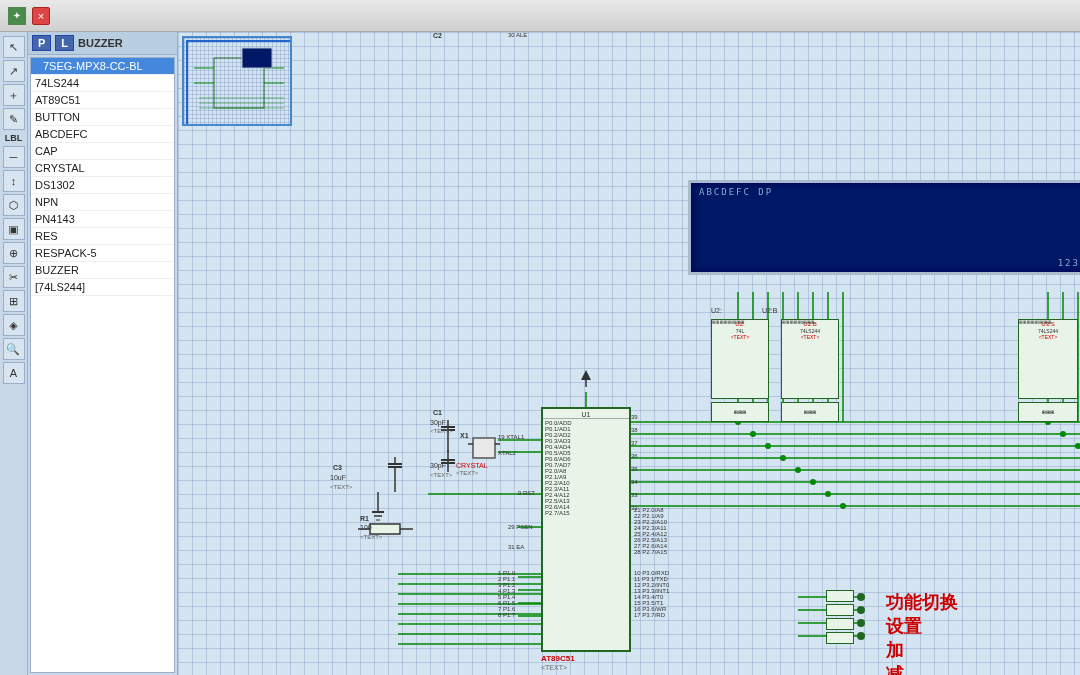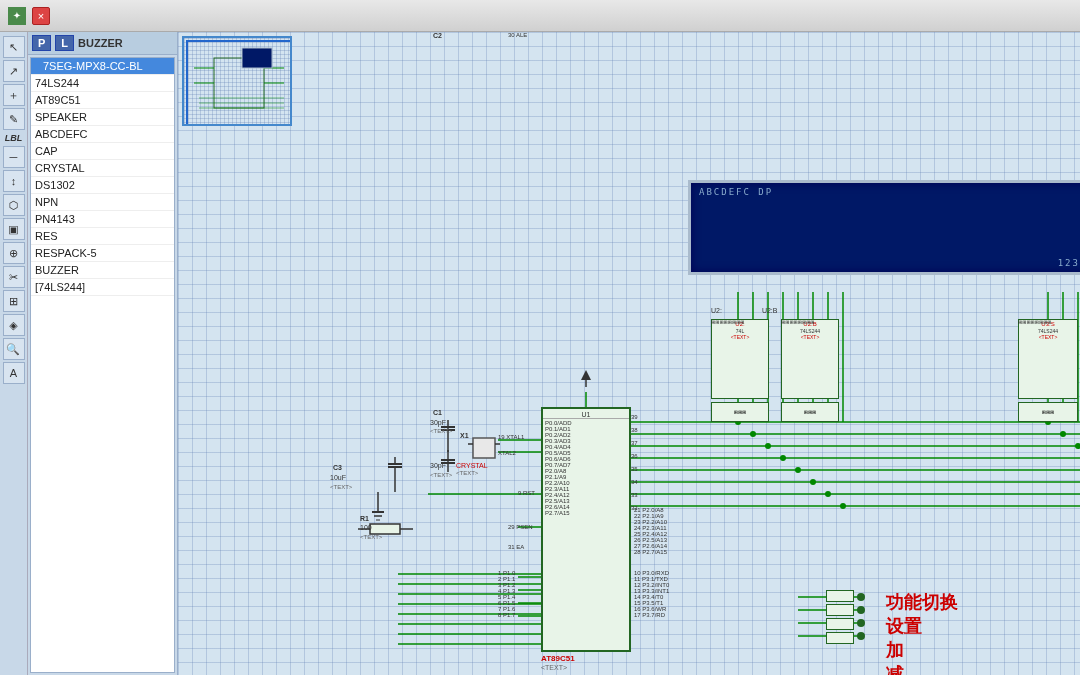--- a/index.html
+++ b/index.html
@@ -238,21 +238,21 @@
   <div class="close-btn">×</div>
 </div>
 
 <div id="main-layout">
 
   <div id="left-toolbar">
     <div class="tool-btn">↖</div>
     <div class="tool-btn">↗</div>
     <div class="tool-btn">＋</div>
     <div class="tool-btn">✎</div>
-    <div style="font-size:9px;font-weight:bold;color:#333;padding:1px;font-style:italic;">LBL</div>
+    <div style="font-size:9px;font-weight:bold;color:#333;padding:1px;">LBL</div>
     <div class="tool-btn">─</div>
     <div class="tool-btn">↕</div>
     <div class="tool-btn">⬡</div>
     <div class="tool-btn">▣</div>
     <div class="tool-btn">⊕</div>
     <div class="tool-btn">✂</div>
     <div class="tool-btn">⊞</div>
     <div class="tool-btn">◈</div>
     <div class="tool-btn">🔍</div>
     <div class="tool-btn">A</div>
@@ -262,21 +262,21 @@
     <div id="sidebar-header">
       <button class="sidebar-btn">P</button>
       <button class="sidebar-btn">L</button>
       <span id="sidebar-title">BUZZER</span>
     </div>
     <div id="device-list">
 
     <div class="device-item selected">7SEG-MPX8-CC-BL</div>
         <div class="device-item">74LS244</div>
         <div class="device-item">AT89C51</div>
-        <div class="device-item">SPEAKER</div>
+        <div class="device-item">BUTTON</div>
         <div class="device-item">ABCDEFC</div>
         <div class="device-item">CAP</div>
         <div class="device-item">CRYSTAL</div>
         <div class="device-item">DS1302</div>
         <div class="device-item">NPN</div>
         <div class="device-item">PN4143</div>
         <div class="device-item">RES</div>
         <div class="device-item">RESPACK-5</div>
         <div class="device-item">BUZZER</div>
         <div class="device-item">[74LS244]</div>

